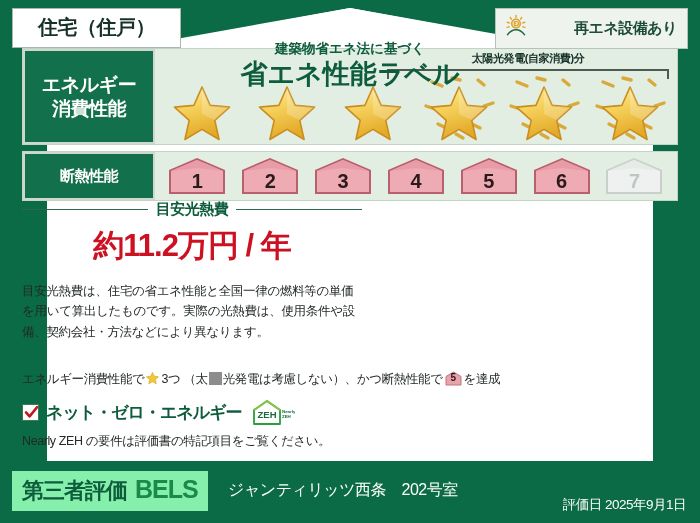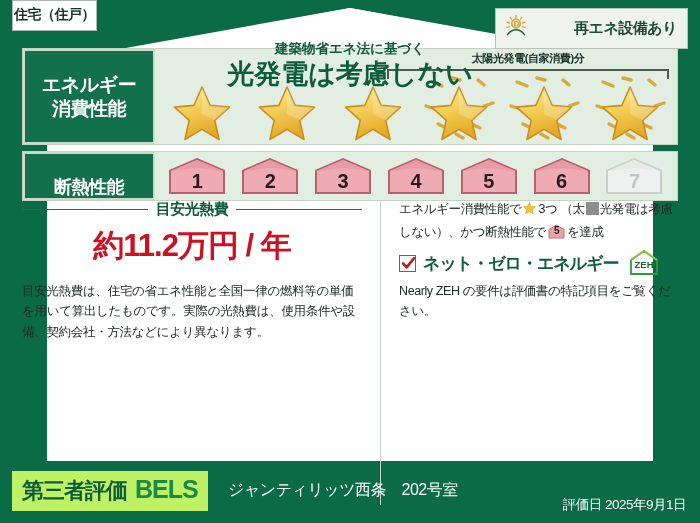--- a/index.html
+++ b/index.html
@@ -42,24 +42,24 @@
     position: absolute;
     left: 47px; top: 8px;
     width: 606px; height: 58px;
     background: #ffffff;
     clip-path: polygon(303px 0, 606px 56px, 606px 58px, 0 58px, 0 56px);
     z-index: 2;
   }
 
   
   .chip-house-type {
-    position: absolute; left: 12px; top: 0;
+    position: absolute; left: 12px; top: 8px;
     background: #fff; border: 1px solid #a9b8b0;
-    padding: 5px 1px 6px;
-    font-size: 14px; font-weight: bold; color: #15312a;
+    padding: 5px 25px 6px;
+    font-size: 20px; font-weight: bold; color: #15312a;
     letter-spacing: -0.5px;
     z-index: 10;
   }
   .chip-renew {
     position: absolute; right: 12px; top: 8px;
     background: #eef3ee; border: 1px solid #b6c3bb;
     padding: 5px 10px 6px 8px;
     display: flex; align-items: center; gap: 7px;
     z-index: 10;
   }
@@ -97,21 +97,21 @@
   .perf-label {
     width: 132px; flex: none;
     background: #13704c;
     border: 2px solid #cfd8cf;
     color: #ffffff;
     display: flex; flex-direction: column;
     align-items: center; justify-content: center;
     font-size: 19px; font-weight: bold; line-height: 1.25;
     letter-spacing: -0.5px;
   }
-  .perf-label.small { font-size: 18px; justify-content: flex-end; }
+  .perf-label.small { font-size: 15px; }
   .perf-body { flex: 1; position: relative; }
 
   
   .stars-area { position: relative; height: 95px; }
   .star-row {
     position: absolute; left: 0; right: 0; bottom: 2px;
     display: flex; align-items: flex-end; justify-content: space-around;
     padding: 0 4px;
   }
   .star-cell { position: relative; width: 74px; height: 66px; }
@@ -141,20 +141,21 @@
     text-align: center; font-size: 20px; font-weight: bold;
     color: #2b1a1c;
   }
   .house.off .num { color: #bfc6c2; }
 
   
   .bottom {
     position: absolute; left: 22px; right: 22px; top: 196px; bottom: 14px;
     display: flex; gap: 8px;
     z-index: 5;
+    flex-direction: column;
   }
   .bottom-left { width: 350px; flex: none; padding-right: 10px; }
   .divider-v { width: 1px; background: #c7d0cb; margin: 4px 10px 4px 0; }
   .bottom-right { flex: 1; }
 
   .cost-head {
     display: flex; align-items: center; gap: 8px;
     margin-top: 4px;
   }
   .cost-head .line { flex: 1; height: 1px; background: #2a6b4c; }
@@ -203,21 +204,21 @@
     background: #8d8d8d; vertical-align: -2px; margin: 0 1px;
   }
 
   
   .footer {
     position: absolute; left: 0; right: 0; bottom: 0; height: 62px;
     z-index: 6;
   }
   .bels-box {
     position: absolute; left: 12px; top: 10px;
-    background: #bef264;
+    background: #86efac;
     padding: 4px 10px 5px;
     display: flex; align-items: baseline; gap: 8px;
   }
   .bels-ja {
     font-size: 22px; font-weight: bold; color: #0d5c3c; letter-spacing: -1px;
   }
   .bels-en {
     font-size: 25px; font-weight: bold; color: #1a8a4a; letter-spacing: -1px;
   }
   .prop-name {
@@ -260,21 +261,21 @@
         <circle cx="12" cy="9.6" r="4.3" fill="none" stroke="#e0a32b" stroke-width="1.6"></circle>
         <path d="M10.3 7.6h2.2a2 2 0 0 1 0 4h-2.2z M10.3 9.6h1.8" fill="none" stroke="#e0a32b" stroke-width="1.2"></path>
         <path d="M3.6 20.6c2.6-3.6 5.5-4.9 8.4-4.9s5.8 1.3 8.4 4.9" fill="none" stroke="#1d6b42" stroke-width="1.6" stroke-linecap="round"></path>
       </svg>
     </span>
     <span class="txt">再エネ設備あり</span>
   </div>
 
   <div class="title-wrap">
     <div class="title-sub">建築物省エネ法に基づく</div>
-    <div class="title-main">光発電は考慮しない</div>
+    <div class="title-main">省エネ性能ラベル</div>
   </div>
 
   <div class="perf-block">
 
     <div class="perf-row">
       <div class="perf-label">
         <span>エネルギー</span>
         <span>消費性能</span>
       </div>
       <div class="perf-body">

